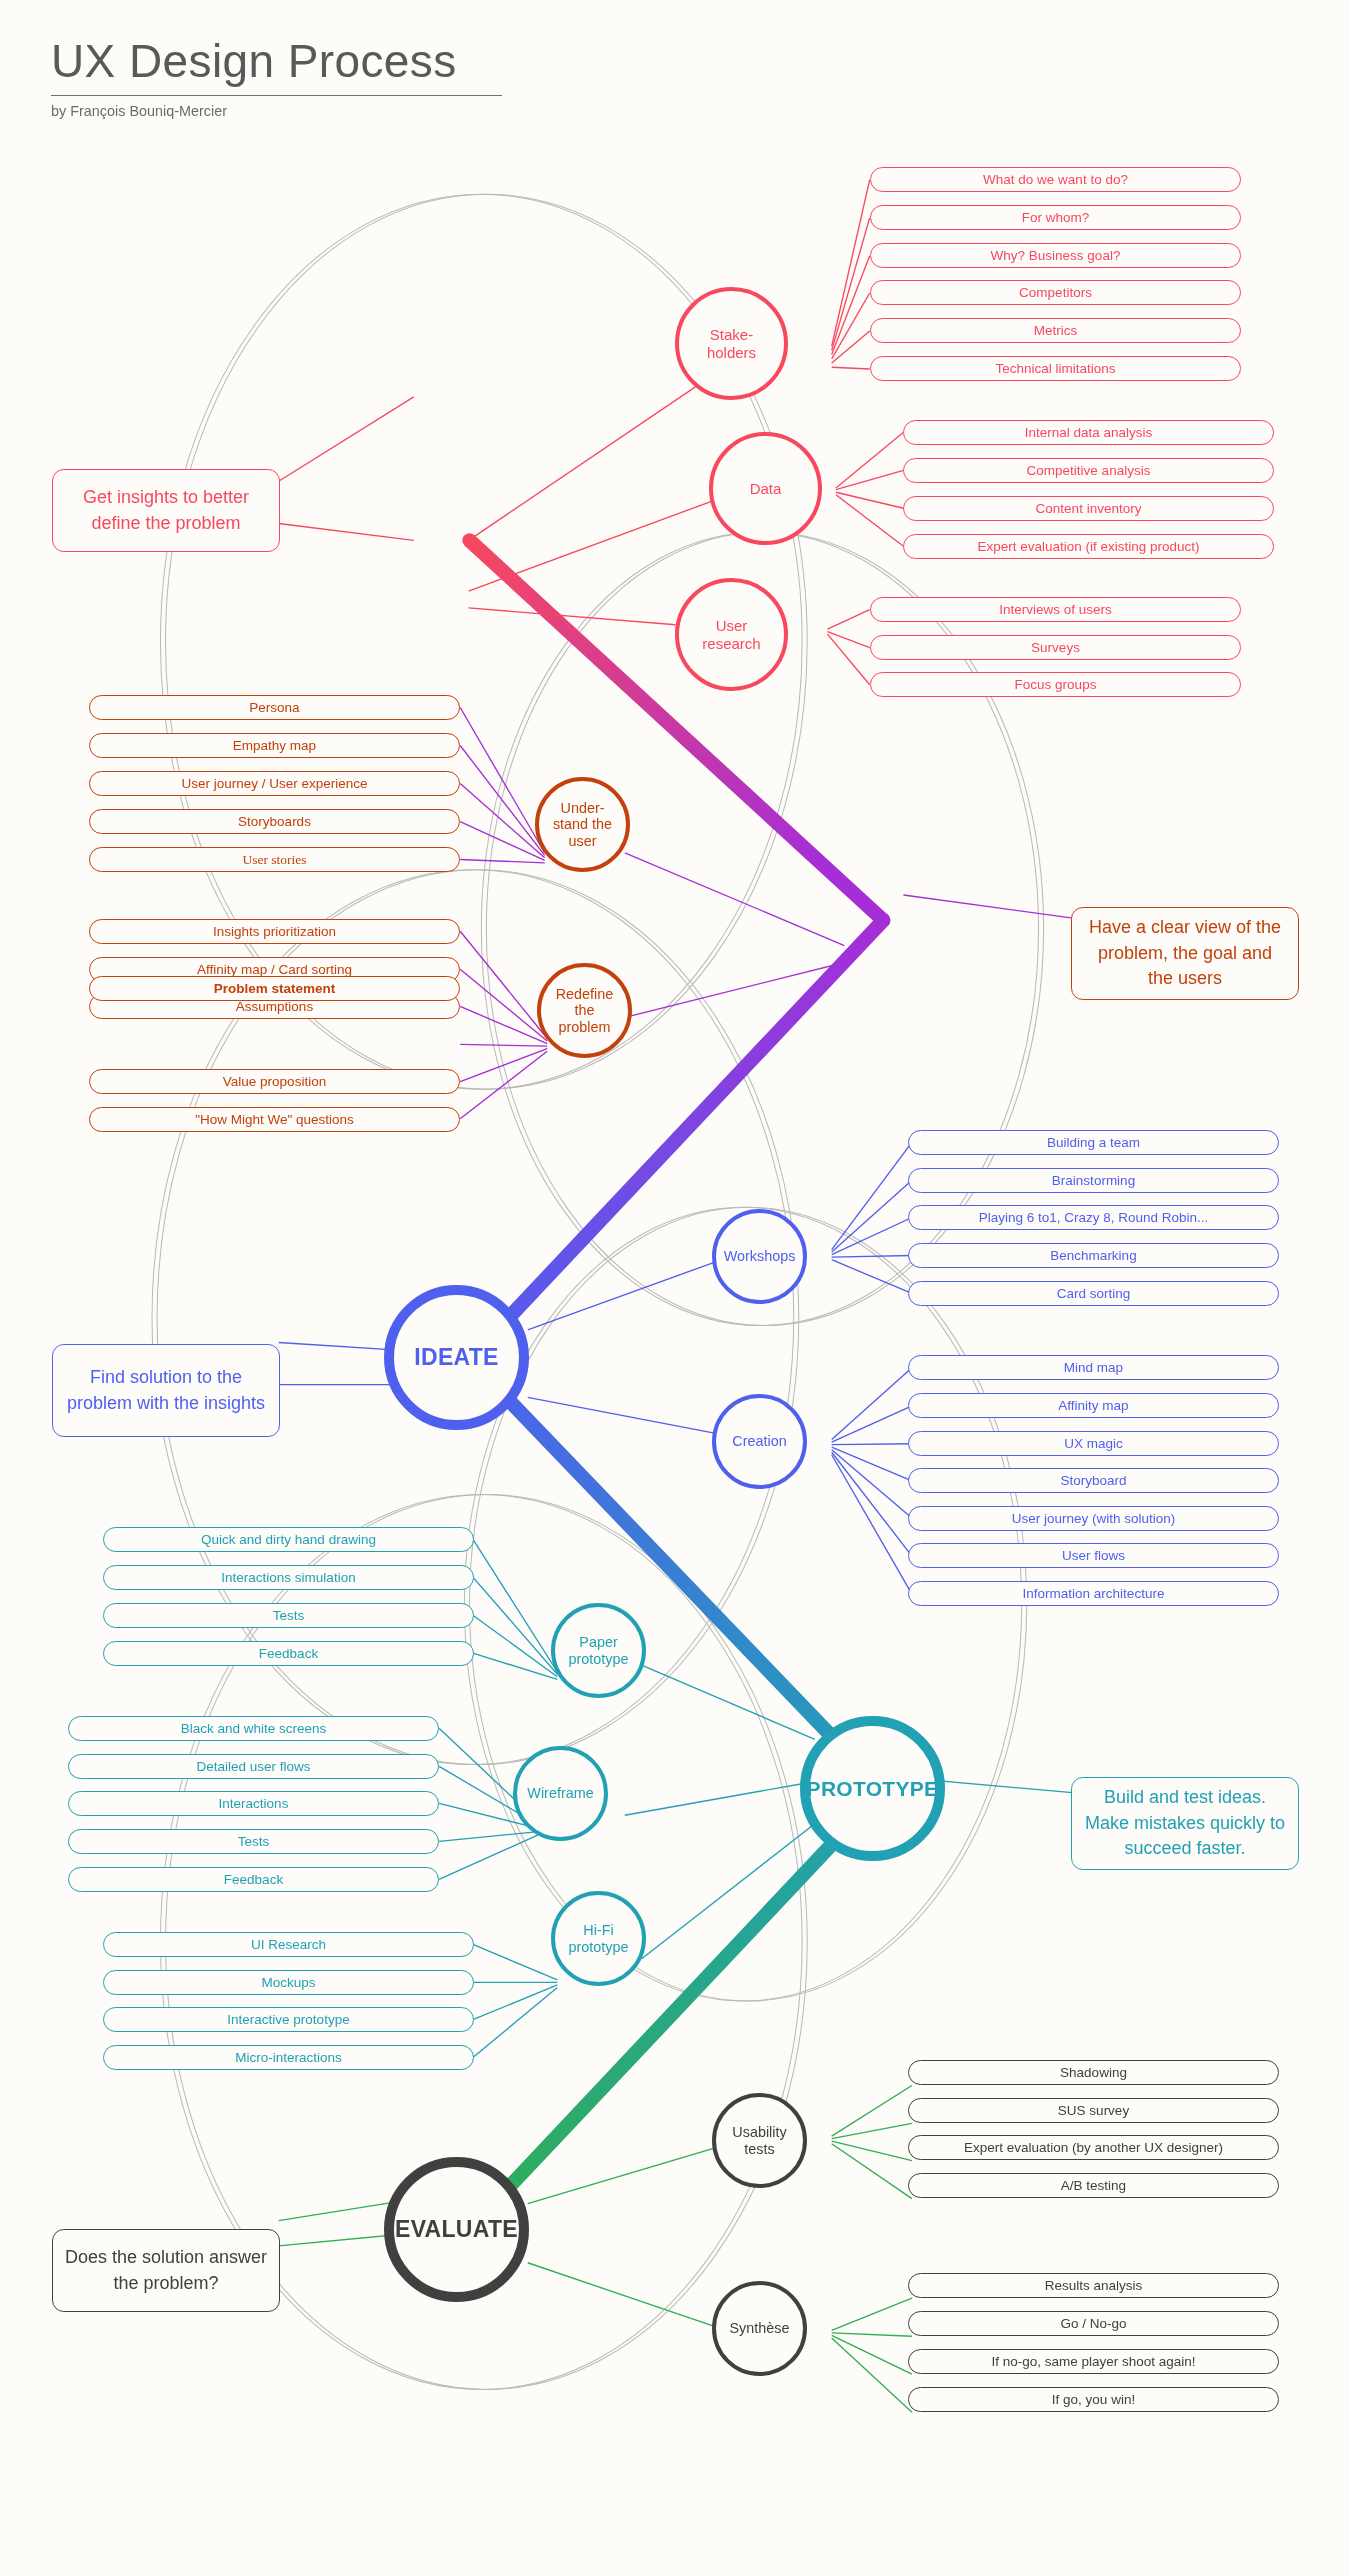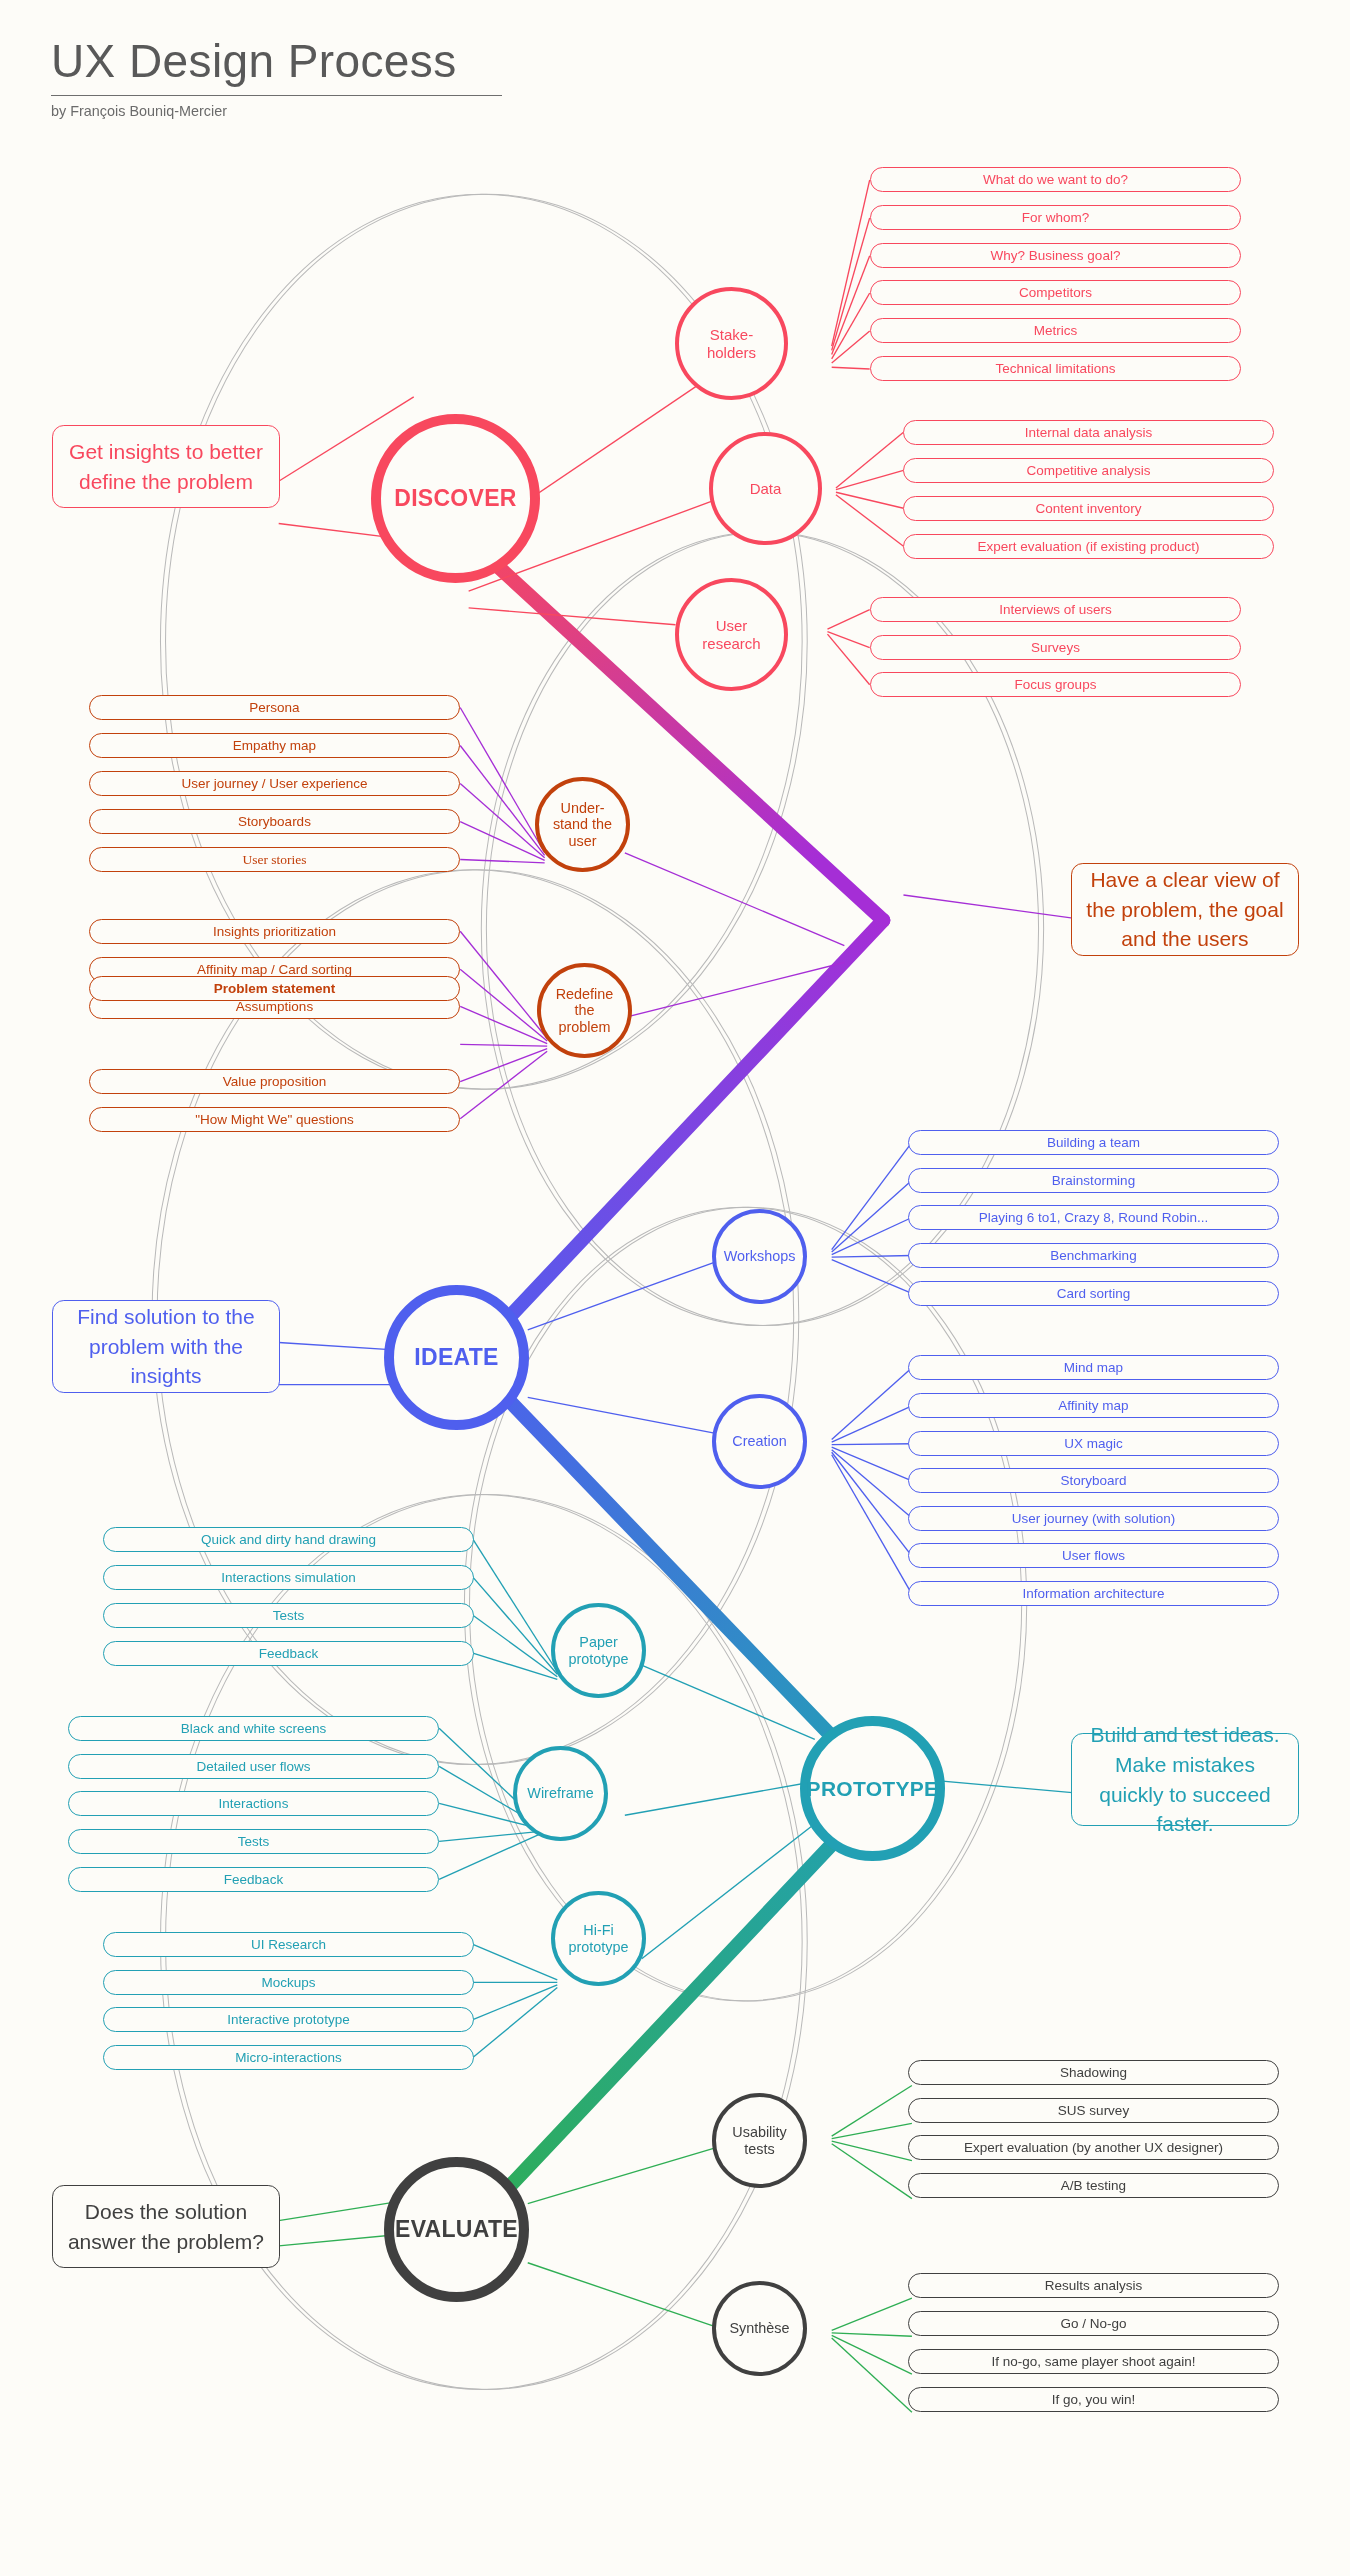--- a/index.html
+++ b/index.html
@@ -41,22 +41,23 @@
     border:10px solid currentColor; background:#FDFCF8;
     display:flex; align-items:center; justify-content:center;
     font-size:23px; font-weight:700; letter-spacing:0.3px;
   }
 
   
   .callout {
     position:absolute; border-radius:11.8px;
     border:1.9px solid currentColor; background:#FDFCF8;
     display:flex; align-items:center; justify-content:flex-end;
-    text-align:center; font-size:21px; line-height:1.42;
+    text-align:center; font-size:18px; line-height:1.42;
     padding:8.4px 11.8px;
+    margin-top:44px;
   }
 
   .c-red   { color:#F8485E; }
   .c-purp  { color:#c2410c; }
   .c-blue  { color:#4F5FEE; }
   .c-teal  { color:#22A0B4; }
   .c-green { color:#404040; }
 </style>
 </head>
 <body>
@@ -213,23 +214,20 @@
       </g>
     </g>
   </svg>
 
   <div class="header">
     <div class="title">UX Design Process</div>
     <div class="title-rule"></div>
     <div class="byline">by François Bouniq-Mercier</div>
   </div>
 
-  <div class="phase c-red" style="left:371px; top:414px; width:169px; height:169px;">
-    <span>DISCOVER</span>
-  </div>
   <div class="callout c-red" style="left:52px; top:425px; width:228px; height:83px;">
     <span>Get insights to better define the problem</span>
   </div>
 
   <div class="subcircle c-red" style="left:675px; top:287px; width:113px; height:113px;">
     <span>Stake-<br>holders</span>
   </div>
   <div class="subcircle c-red" style="left:709px; top:432px; width:113px; height:113px;">
     <span>Data</span>
   </div>

